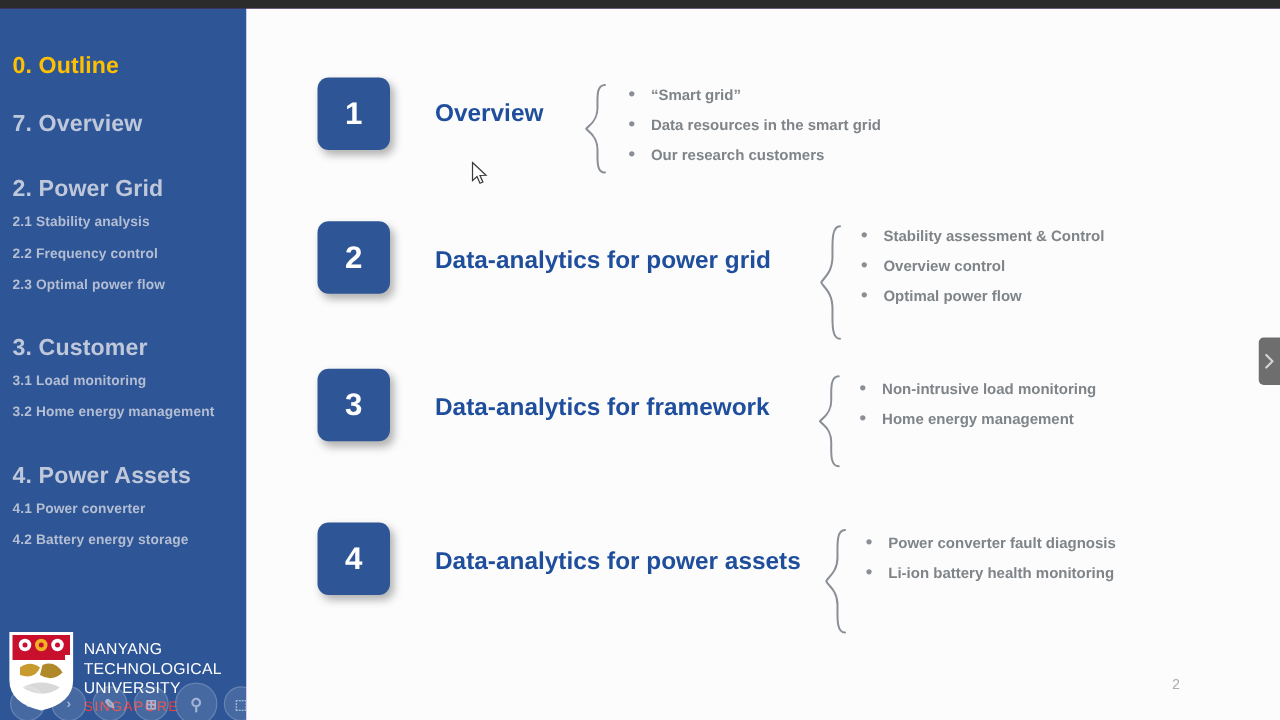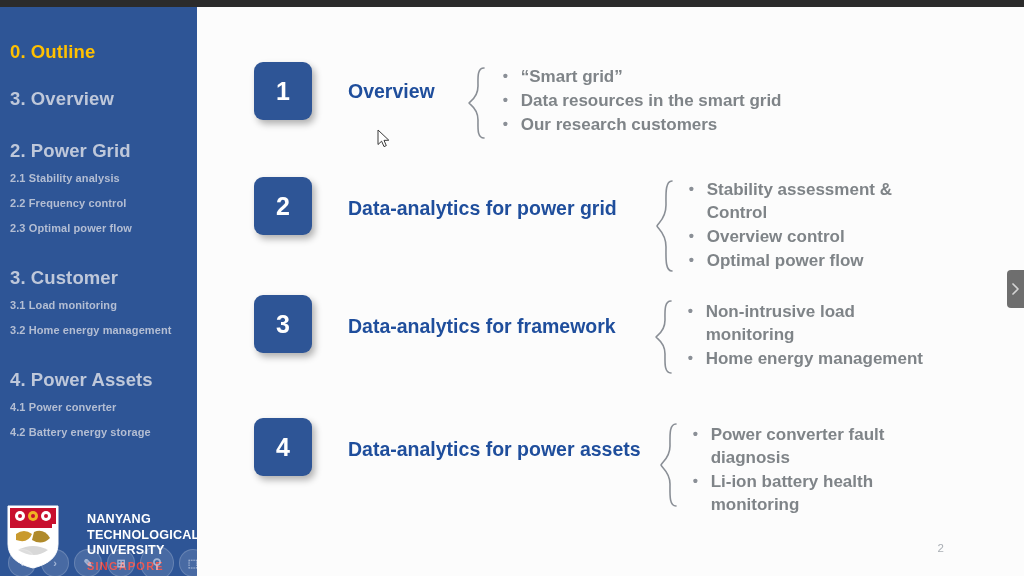--- a/index.html
+++ b/index.html
@@ -37,22 +37,22 @@
   .gap-lg { height: 26px; }
   .gap-md { height: 21px; }
 
   
   .logo-block {
     position: absolute; left: 6px; top: 497px;
     display: flex; align-items: flex-start; gap: 7px;
   }
   .crest { width: 54px; height: 66px; position: relative; }
   .logo-text {
-    color: #ffffff; font-weight: bold; font-size: 12.6px;
-    line-height: 15.5px; letter-spacing: .2px; padding-top: 8px; margin-left: 20px;
+    color: #ffffff; font-weight: normal; font-size: 12.6px;
+    line-height: 15.5px; letter-spacing: .2px; padding-top: 8px;
   }
   .logo-text .sing { color: #e8423c; font-size: 11px; letter-spacing: 1.2px; }
 
   
   .player-bar {
     position: absolute; left: 8px; bottom: -4px;
     display: flex; align-items: center; gap: 5px;
     opacity: .62;
   }
   .pbtn {
@@ -80,21 +80,21 @@
     box-shadow: 3px 4px 7px rgba(0,0,0,.30);
     flex: none;
   }
   .row-title {
     color: #1f4e9c; font-size: 19.5px; font-weight: bold;
     white-space: nowrap; line-height: 1.2;
   }
   .brace { flex: none; color: #8a8f96; }
   .bullets { list-style: none; }
   .bullets li {
-    color: #7f8488; font-size: 17px; font-weight: bold;
+    color: #7f8488; font-size: 12px; font-weight: bold;
     line-height: 23px; position: relative; padding-left: 22px;
     margin-bottom: 1px;
   }
   .bullets li::before {
     content: "\2022"; position: absolute; left: 4px; top: -1px;
     font-size: 15px; color: #8a8f96;
   }
 
   
   .page-num {
@@ -122,21 +122,21 @@
   <div class="top-strip"></div>
 
   <nav class="sidebar">
 
     <div class="nav-item nav-l1 active">
       <span>0. Outline</span>
     </div>
     <div class="gap-md"></div>
 
     <div class="nav-item nav-l1">
-      <span>3. Overview</span>
+      <span>7. Overview</span>
     </div>
     <div class="gap-lg"></div>
 
     <div class="nav-item nav-l1">
       <span>2. Power Grid</span>
     </div>
     <div class="nav-item nav-l2">
       <span>2.1 Stability analysis</span>
     </div>
     <div class="nav-item nav-l2">

